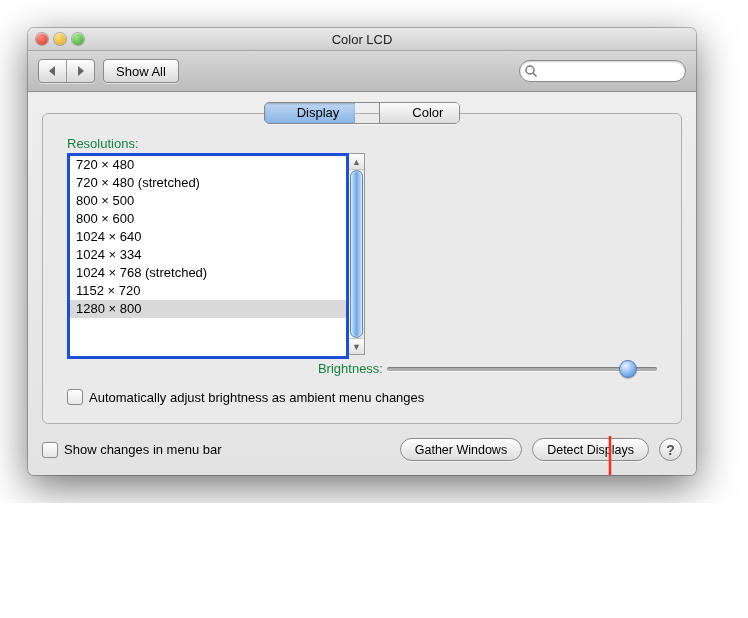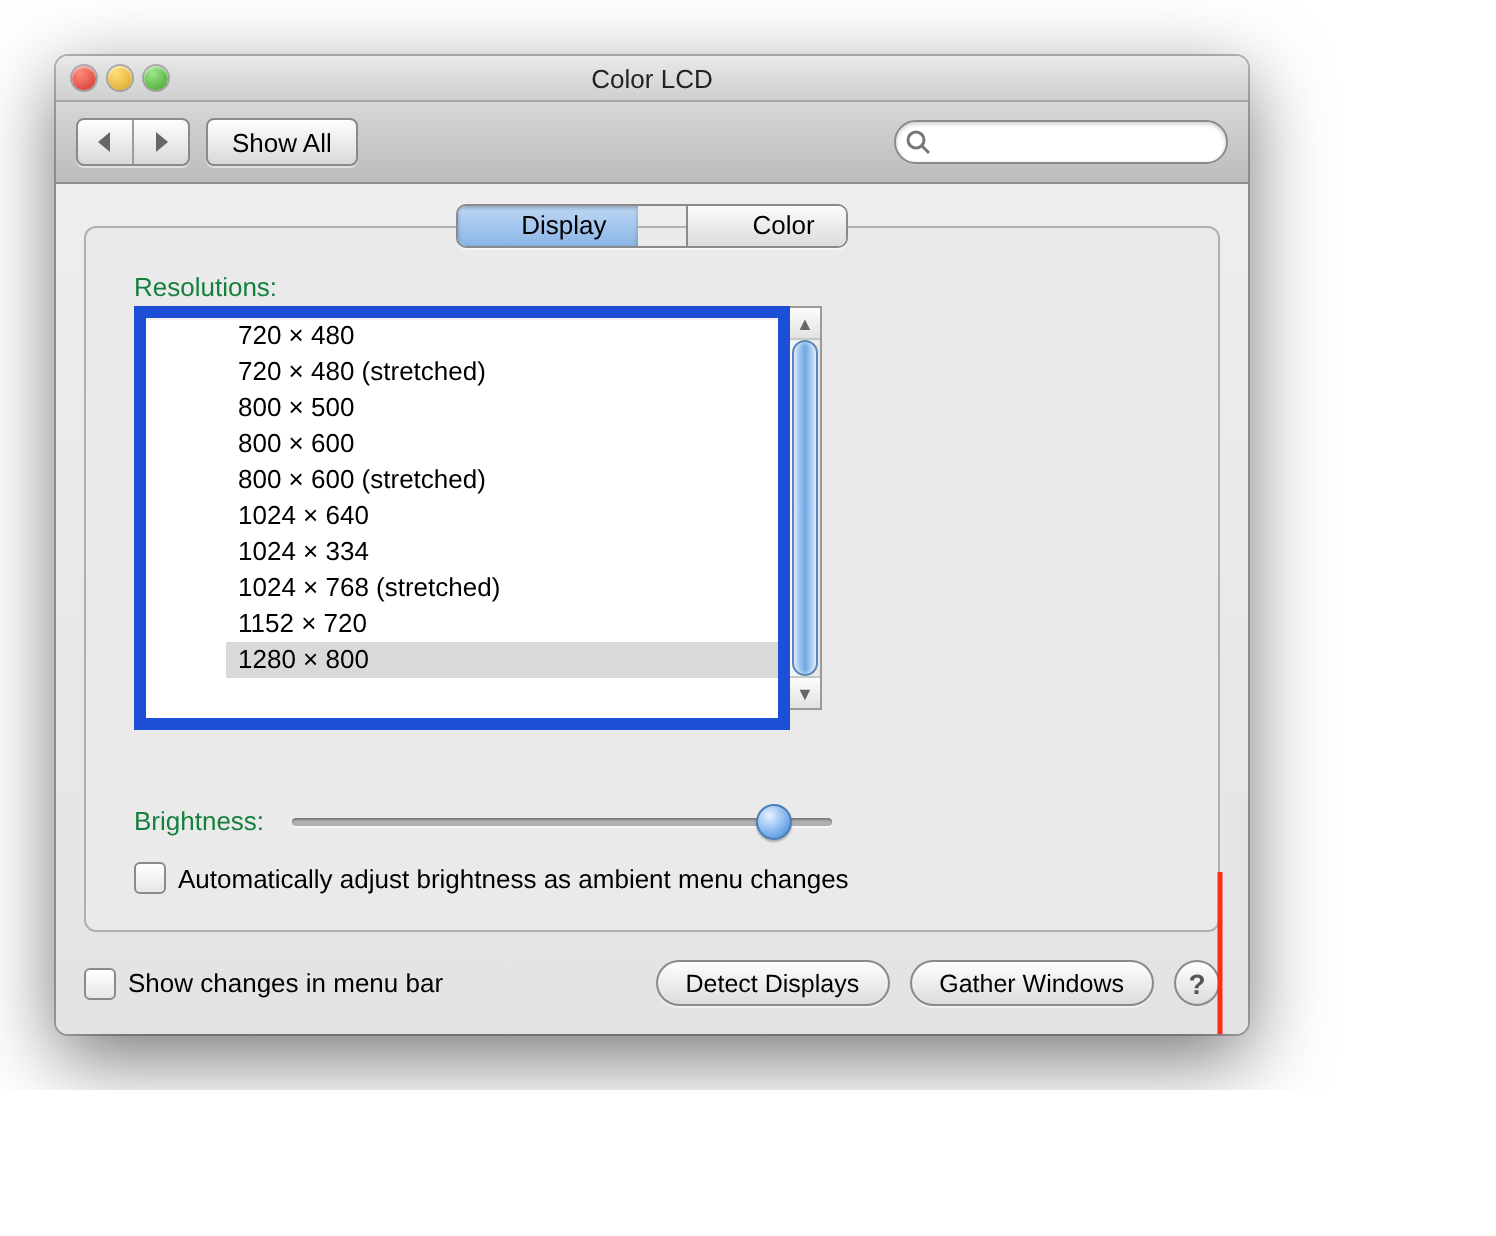--- a/index.html
+++ b/index.html
@@ -4,21 +4,21 @@
 <style>
   body {
     margin: 0;
     padding: 28px;
     font-family: "Lucida Grande", "Helvetica Neue", Arial, sans-serif;
     font-size: 13px;
     background: #fff;
     color: #000;
   }
   .window {
-    width: 596px;
+    width: 668px;
     border-radius: 6px;
     box-shadow: 0 12px 40px rgba(0,0,0,0.55), 0 0 0 1px rgba(0,0,0,0.25);
     overflow: hidden;
     background: #ededed;
     position: relative;
   }
   .titlebar {
     height: 22px;
     background: linear-gradient(#e9e9e9, #cfcfcf);
     border-bottom: 1px solid #a8a8a8;
@@ -118,26 +118,25 @@
     margin-top:-11px;
     border:1px solid #b0b0b0;
     border-radius:6px;
     background: #eaeaea;
     padding: 22px 24px 18px 24px;
   }
   .label { font-size:13px; color:#15803d; }
   .reslist-wrap { display:flex; align-items:flex-start; margin-top:2px;}
   .reslist {
     width: 276px; height:200px;
-    border:6px solid #1d4ed8;
+    border:3px solid #1d4ed8;
     background:#fff;
     overflow:hidden;
     font-size:13px;
     box-shadow: inset 0 1px 0 rgba(0,0,0,0.05);
-    padding-left: 40px;
   }
   .reslist .row { padding: 1px 6px 2px 6px; white-space:nowrap; }
   .reslist .row.selected { background:#d9d9d9; }
   .scrollbar {
     width:15px; height:200px;
     border:1px solid #9a9a9a; border-left:0;
     background: linear-gradient(90deg,#f7f7f7,#e7e7e7);
     display:flex; flex-direction:column;
   }
   .sb-arrow {
@@ -149,21 +148,21 @@
   .sb-arrow.bottom { border-bottom:0; border-top:1px solid #c8c8c8;}
   .sb-track { flex:1; position:relative; }
   .sb-thumb {
     position:absolute; left:1px; right:1px; top:0; bottom:0;
     border-radius:8px;
     background: linear-gradient(90deg,#cfe4fb,#6fa9e6,#cfe4fb);
     border:1px solid #5b86b8;
     box-shadow: inset 0 0 2px rgba(255,255,255,0.8);
   }
   .brightness {
-    display:flex; align-items:center; gap:14px; margin-top:36px;
+    display:flex; align-items:center; gap:4px; justify-content:flex-end;
   }
   .slider {
     position:relative; width:270px; height:18px;
   }
   .slider-track {
     position:absolute; left:0; right:0; top:8px; height:4px;
     border-radius:3px;
     background:#b0b0b0;
     box-shadow: inset 0 1px 1px rgba(0,0,0,0.3),0 1px 0 rgba(255,255,255,0.6);
   }
@@ -257,21 +256,20 @@
     <div class="panel">
 
       <div class="label">Resolutions:</div>
 
       <div class="reslist-wrap">
         <div class="reslist" id="reslist">
             <div class="row">720 × 480</div>
             <div class="row">720 × 480 (stretched)</div>
             <div class="row">800 × 500</div>
             <div class="row">800 × 600</div>
-            <div class="row">800 × 600 (stretched)</div>
             <div class="row">1024 × 640</div>
             <div class="row">1024 × 334</div>
             <div class="row">1024 × 768 (stretched)</div>
             <div class="row">1152 × 720</div>
             <div class="row selected">1280 × 800</div>
           </div>
         <div class="scrollbar">
           <div class="sb-arrow">▲</div>
           <div class="sb-track">
             <div class="sb-thumb"></div>
@@ -295,24 +293,24 @@
 
     </div>
 
     <div class="footer">
       <div class="checkbox-row" style="margin-top:0">
         <div class="chk"></div>
         <span>Show changes in menu bar</span>
       </div>
       <div class="spacer"></div>
       <div class="pillbtn">
+        <span>Gather Windows</span>
+      </div>
+      <div class="pillbtn">
         <span>Detect Displays</span>
-      </div>
-      <div class="pillbtn">
-        <span>Gather Windows</span>
       </div>
       <div class="helpbtn">
         <span>?</span>
       </div>
     </div>
 
     <svg class="annotation-arrow" style="left:570px; top:342px;" width="24" height="118">
       <line x1="12" y1="2" x2="12" y2="100" stroke="#ff2a1a" stroke-width="2.5"></line>
       <path d="M12 116 L5 100 L19 100 Z" fill="#ff2a1a"></path>
     </svg>

